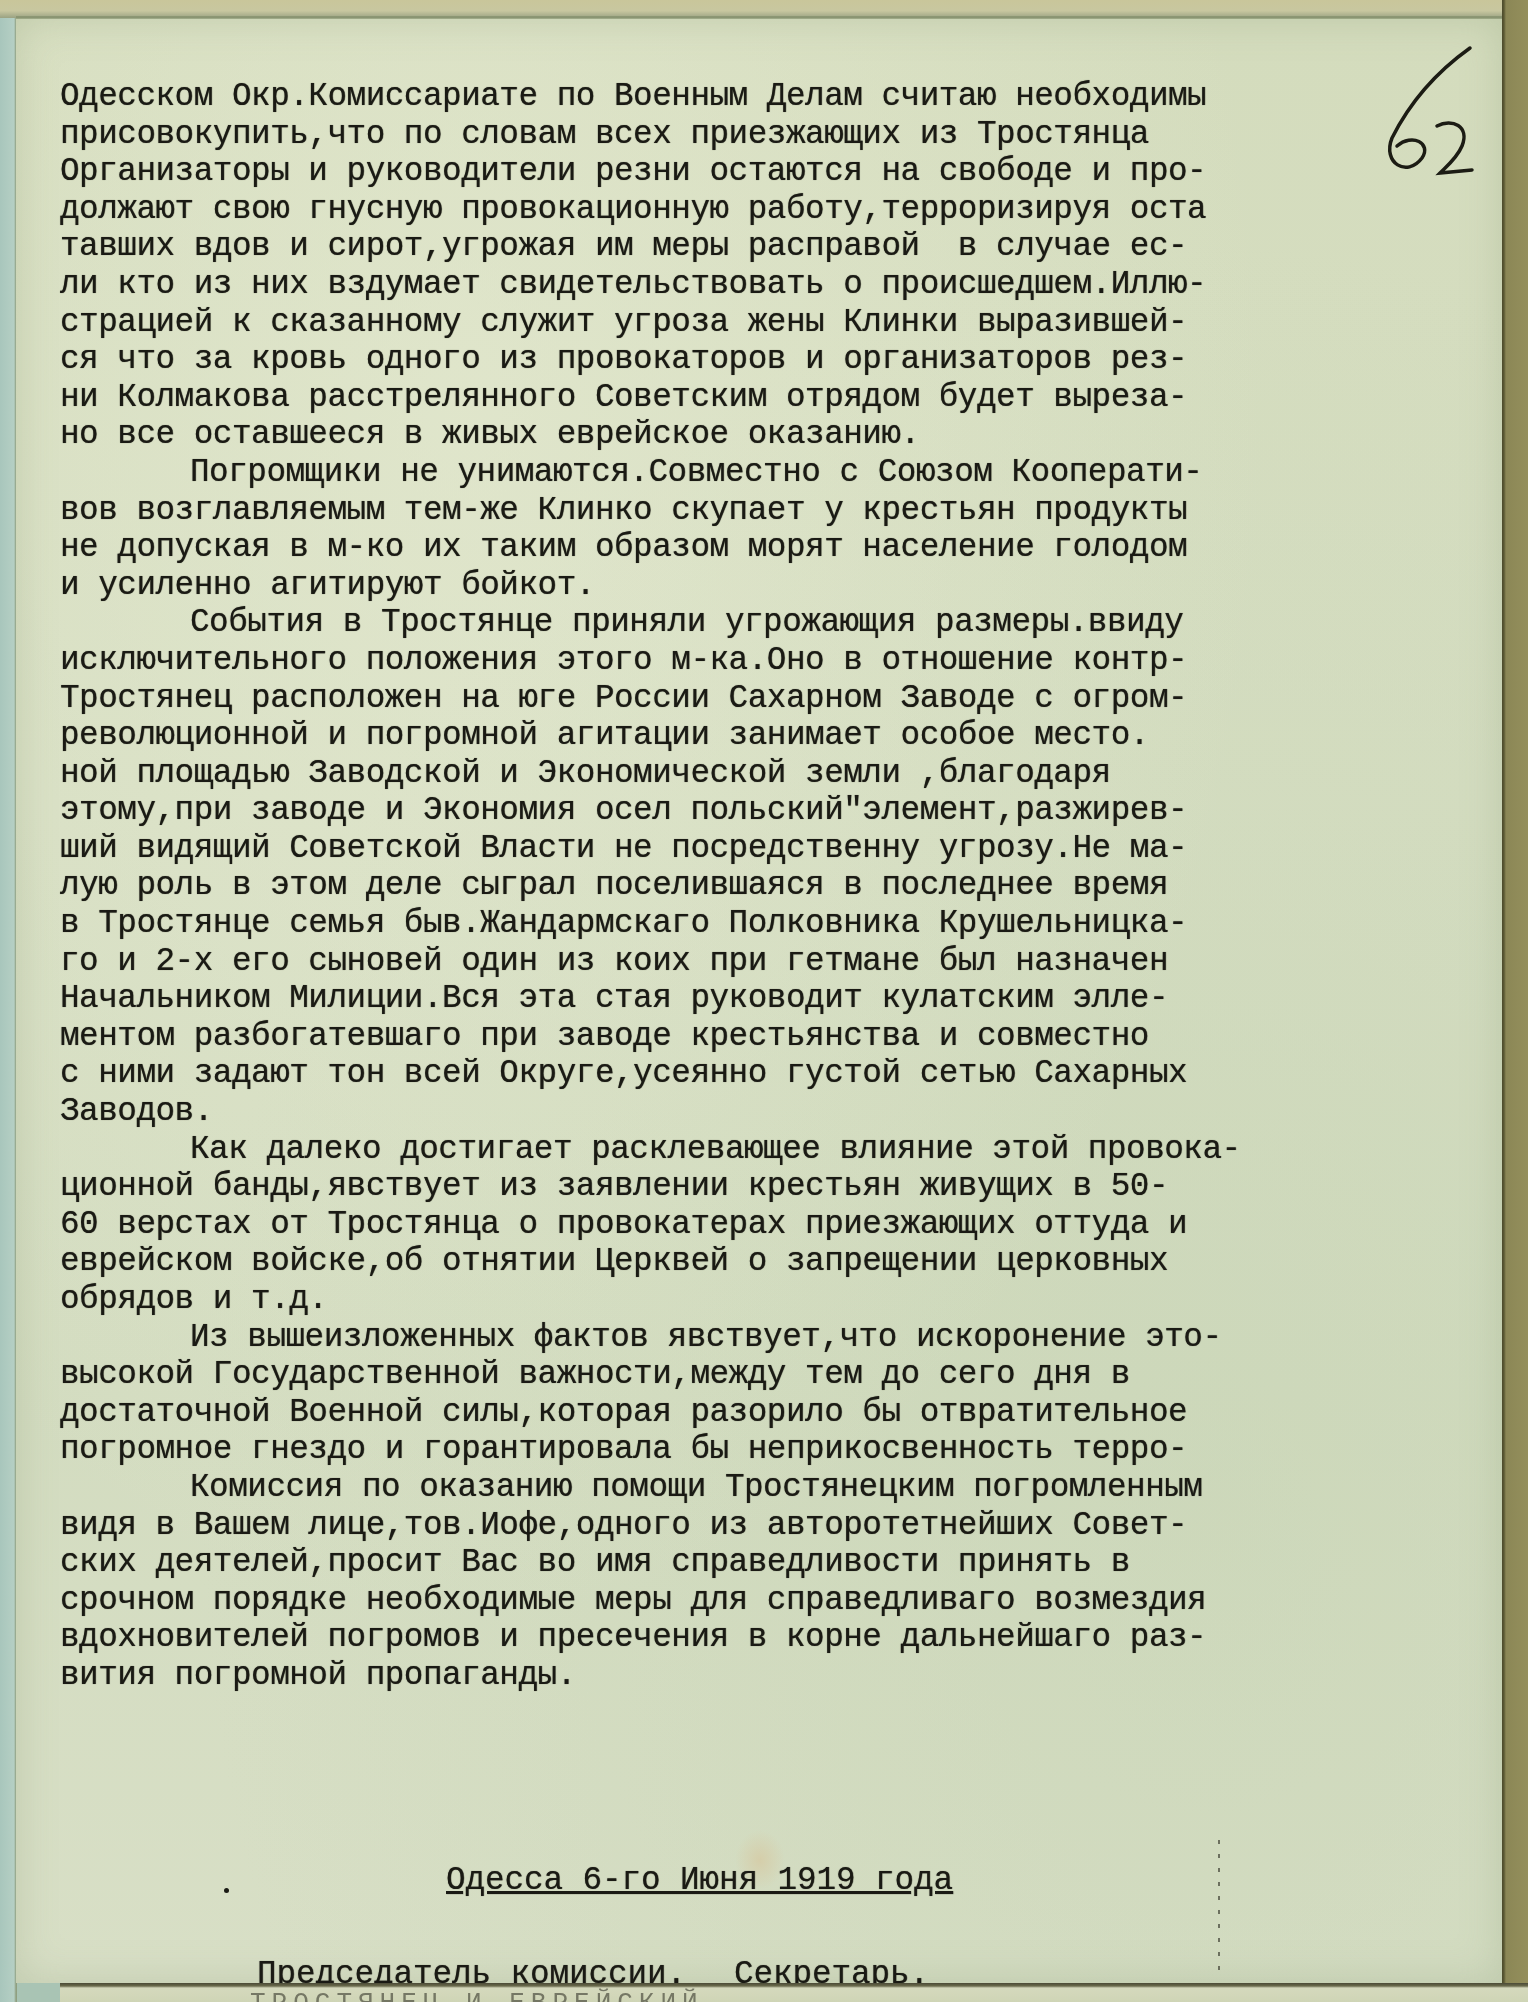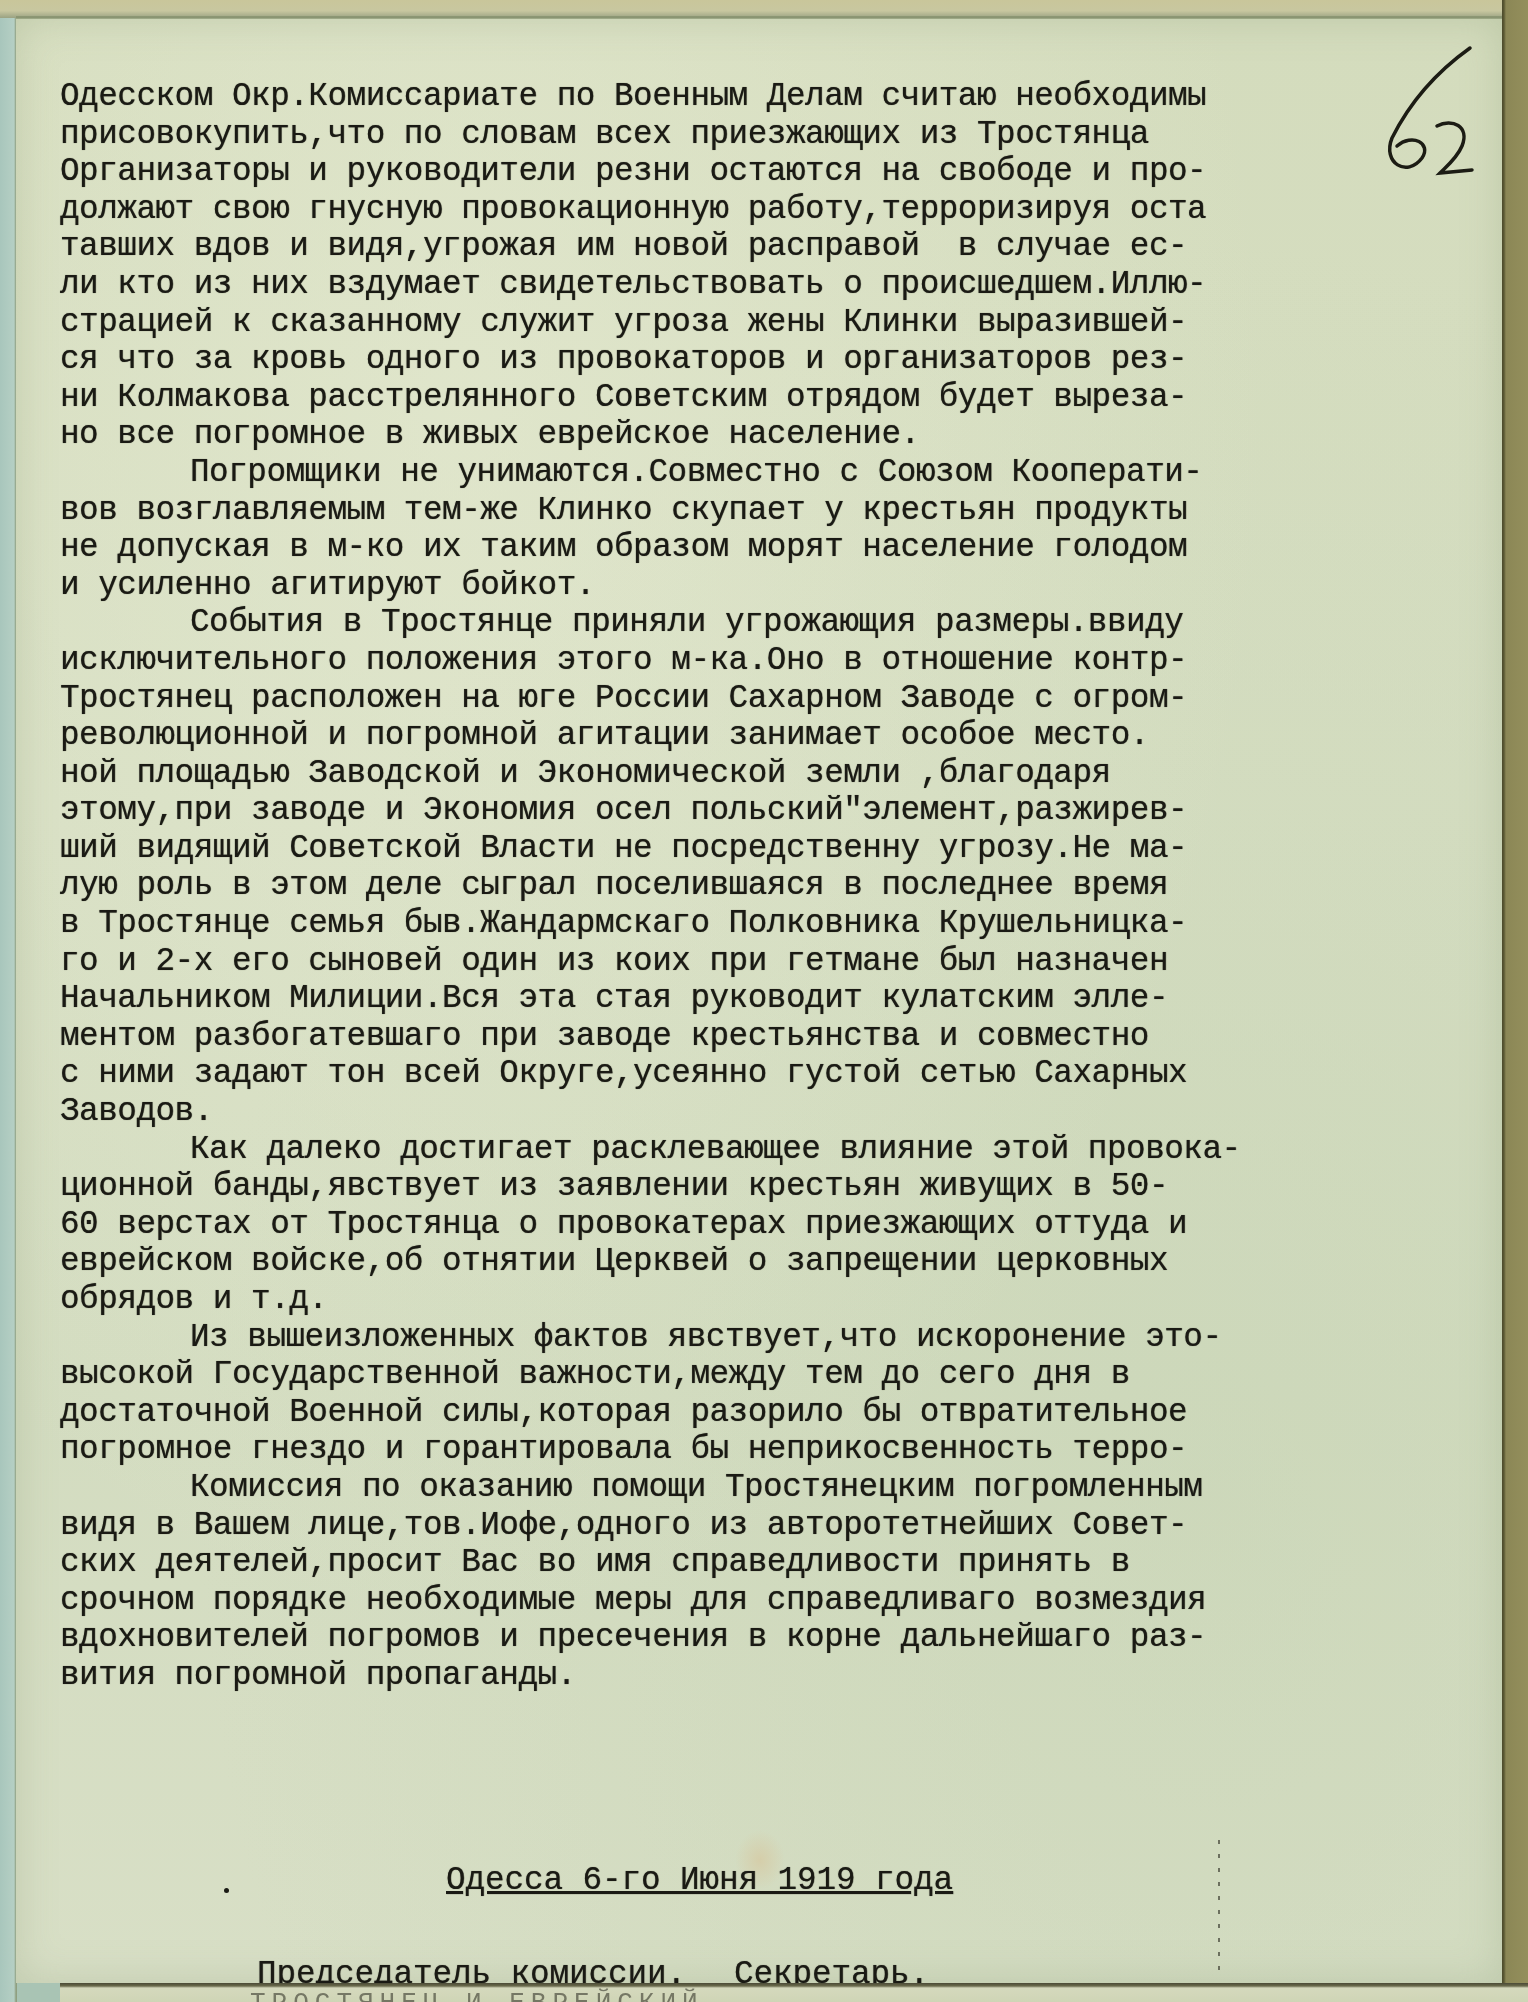--- a/index.html
+++ b/index.html
@@ -175,26 +175,26 @@
     <path d="M118 10 C 90 30, 60 60, 40 100 C 30 125, 55 140, 70 120 C 80 105, 60 95, 45 108" fill="none" stroke="#1c1c14" stroke-width="3.5" stroke-linecap="round"></path>
     <path d="M85 88 C 100 80, 118 88, 110 108 C 105 120, 95 128, 88 135 L 120 132" fill="none" stroke="#1c1c14" stroke-width="3.5" stroke-linecap="round"></path>
   </svg>
 </div>
 
 <div class="body-text" id="body-text">
     <span class="line">Одесском Окр.Комиссариате по Военным Делам считаю необходимы</span>
     <span class="line">присовокупить,что по словам всех приезжающих из Тростянца</span>
     <span class="line">Организаторы и руководители резни остаются на свободе и про-</span>
     <span class="line">должают свою гнусную провокационную работу,терроризируя оста</span>
-    <span class="line">тавших вдов и видя,угрожая им новой расправой  в случае ес-</span>
+    <span class="line">тавших вдов и сирот,угрожая им меры расправой  в случае ес-</span>
     <span class="line">ли кто из них вздумает свидетельствовать о происшедшем.Иллю-</span>
     <span class="line">страцией к сказанному служит угроза жены Клинки выразившей-</span>
     <span class="line">ся что за кровь одного из провокаторов и организаторов рез-</span>
     <span class="line">ни Колмакова расстрелянного Советским отрядом будет выреза-</span>
-    <span class="line">но все погромное в живых еврейское население.</span>
+    <span class="line">но все оставшееся в живых еврейское оказанию.</span>
     <span class="line indent">Погромщики не унимаются.Совместно с Союзом Кооперати-</span>
     <span class="line">вов возглавляемым тем-же Клинко скупает у крестьян продукты</span>
     <span class="line">не допуская в м-ко их таким образом морят население голодом</span>
     <span class="line">и усиленно агитируют бойкот.</span>
     <span class="line indent">События в Тростянце приняли угрожающия размеры.ввиду</span>
     <span class="line">исключительного положения этого м-ка.Оно в отношение контр-</span>
     <span class="line">Тростянец расположен на юге России Сахарном Заводе с огром-</span>
     <span class="line">революционной и погромной агитации занимает особое место.</span>
     <span class="line">ной площадью Заводской и Экономической земли ,благодаря</span>
     <span class="line">этому,при заводе и Экономия осел польский"элемент,разжирев-</span>

